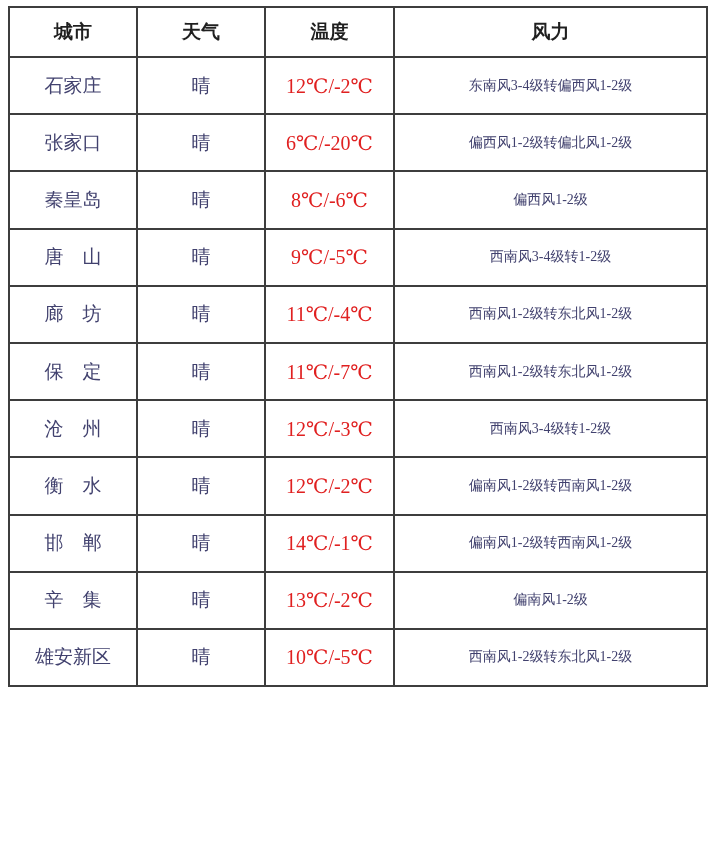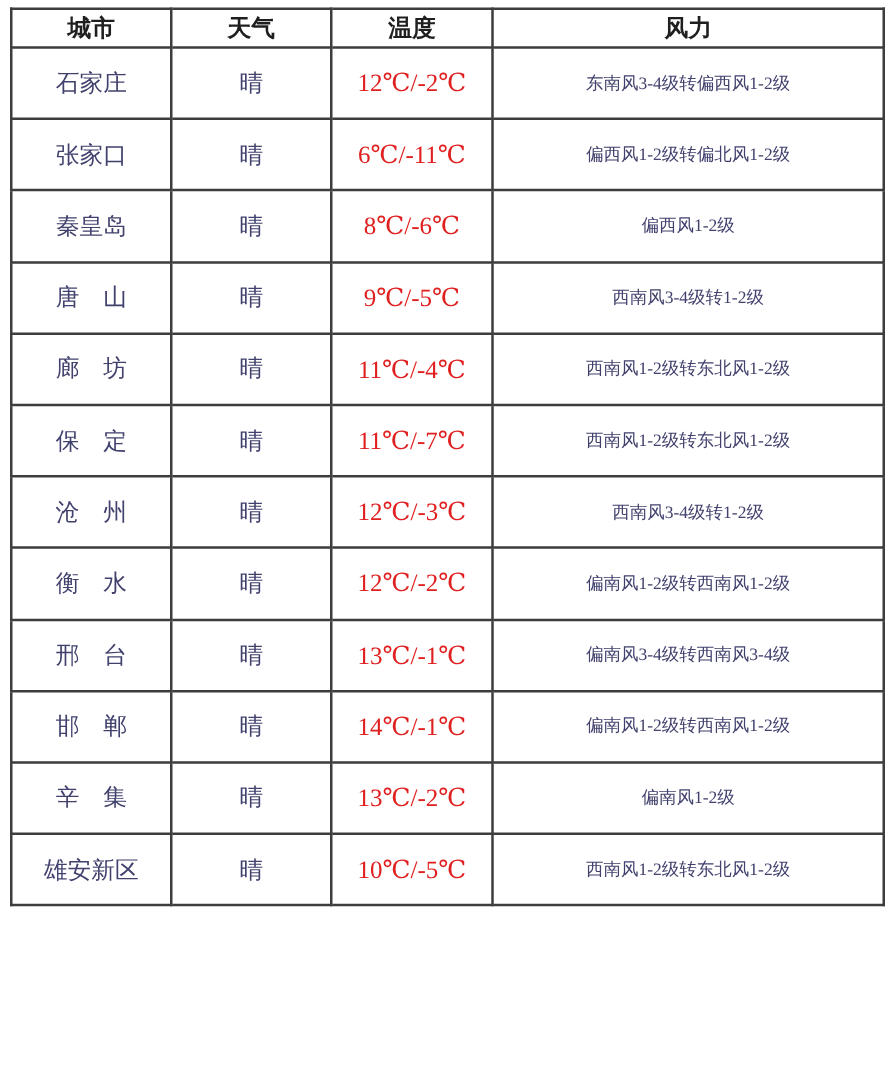--- a/index.html
+++ b/index.html
@@ -34,21 +34,21 @@
   table.weather th,
   table.weather td{
     border:2px solid var(--border-col);
     text-align:center;
     vertical-align:middle;
     padding:0 2px;
     box-sizing:border-box;
     overflow:hidden;
     white-space:nowrap;
   }
-  table.weather thead tr{height:31px;}
+  table.weather thead tr{height:50px;}
   table.weather tbody tr{height:57.2px;padding-left:44px;}
   table.weather th{
     font-weight:bold;
     font-size:19px;
     color:var(--header-black);
   }
   td.city-cell,
   td.weather-cell,
   td.wind-cell{
     font-size:19px;
@@ -86,21 +86,21 @@
     <td class="city-cell">石家庄</td>
     <td class="weather-cell">晴</td>
     <td class="temp-cell">12℃/-2℃</td>
     <td class="wind-cell">东南风3-4级转偏西风1-2级</td>
   </tr>
 
 
   <tr>
     <td class="city-cell">张家口</td>
     <td class="weather-cell">晴</td>
-    <td class="temp-cell">6℃/-11℃</td>
+    <td class="temp-cell">6℃/-20℃</td>
     <td class="wind-cell">偏西风1-2级转偏北风1-2级</td>
   </tr>
 
   <tr>
     <td class="city-cell">秦皇岛</td>
     <td class="weather-cell">晴</td>
     <td class="temp-cell">8℃/-6℃</td>
     <td class="wind-cell">偏西风1-2级</td>
   </tr>
 
@@ -132,26 +132,20 @@
     <td class="wind-cell">西南风3-4级转1-2级</td>
   </tr>
 
   <tr>
     <td class="city-cell">衡　水</td>
     <td class="weather-cell">晴</td>
     <td class="temp-cell">12℃/-2℃</td>
     <td class="wind-cell">偏南风1-2级转西南风1-2级</td>
   </tr>
 
-  <tr>
-    <td class="city-cell">邢　台</td>
-    <td class="weather-cell">晴</td>
-    <td class="temp-cell">13℃/-1℃</td>
-    <td class="wind-cell">偏南风3-4级转西南风3-4级</td>
-  </tr>
 
   <tr>
     <td class="city-cell">邯　郸</td>
     <td class="weather-cell">晴</td>
     <td class="temp-cell">14℃/-1℃</td>
     <td class="wind-cell">偏南风1-2级转西南风1-2级</td>
   </tr>
 
 
   <tr>

